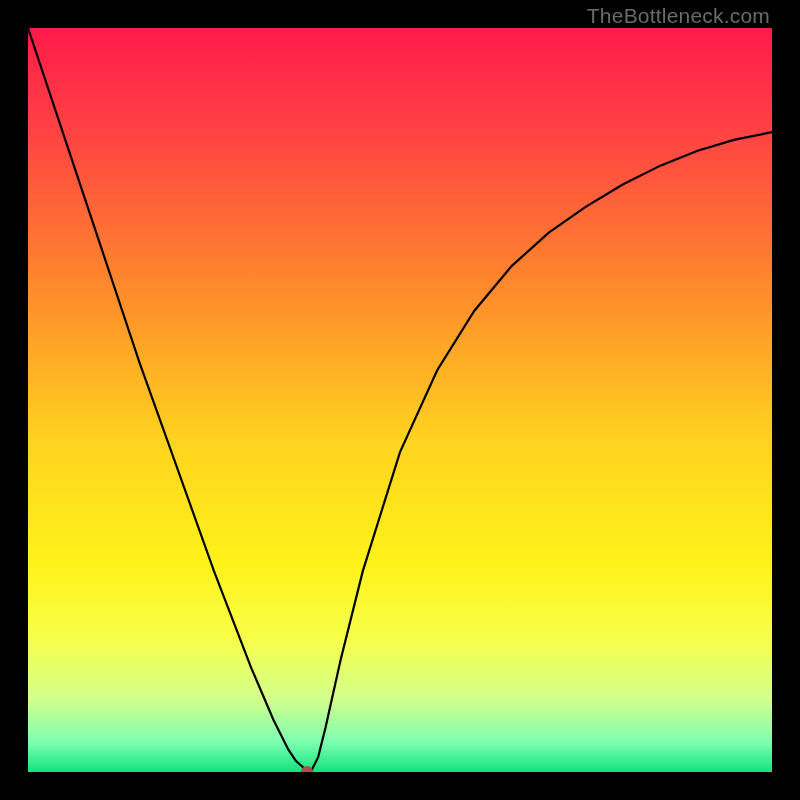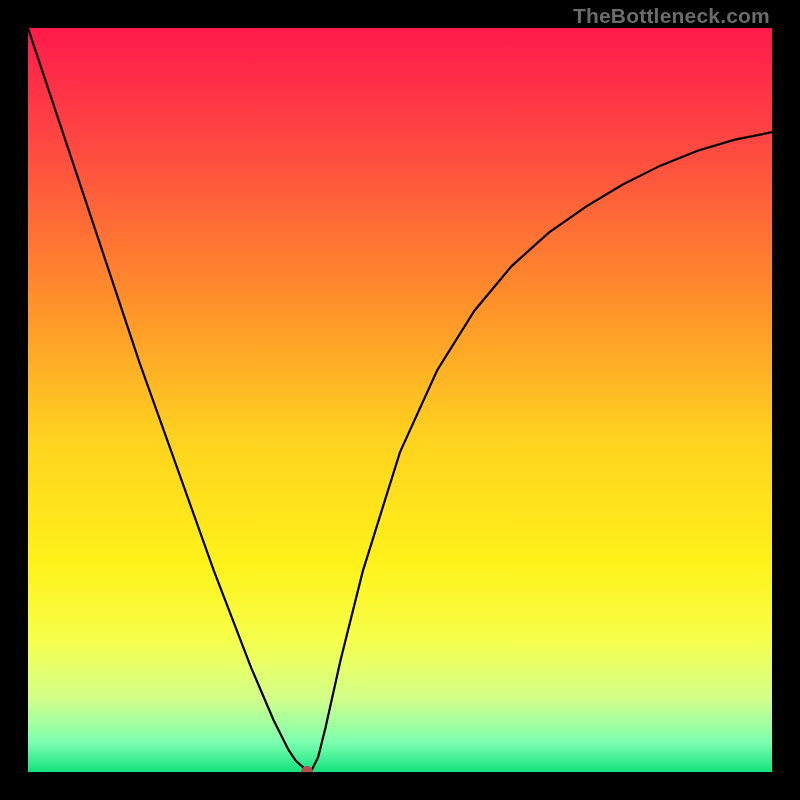--- a/index.html
+++ b/index.html
@@ -25,21 +25,21 @@
     top: 0;
     width: 744px;
     height: 744px;
   }
   .watermark {
     position: absolute;
     top: 4px;
     right: 30px;
     color: #6b6b6b;
     font-size: 21px;
-    font-weight: 700;
+    font-weight: 400;
     letter-spacing: 0.2px;
   }
   svg { display: block; }
 </style>
 </head>
 <body>
 
 <div class="watermark">TheBottleneck.com</div>
 
 <div class="frame">

